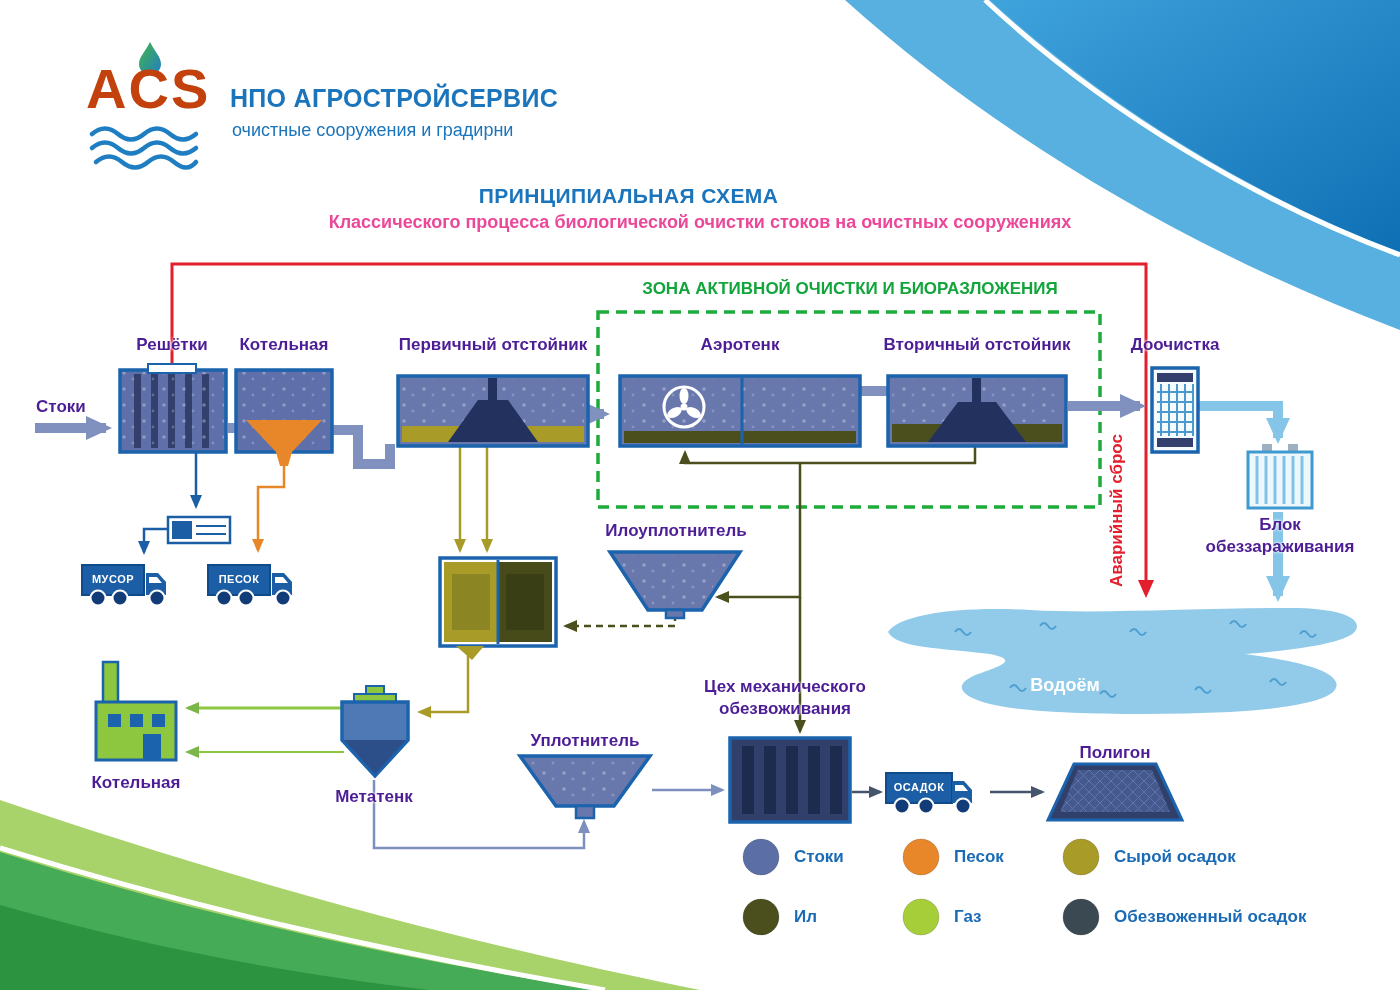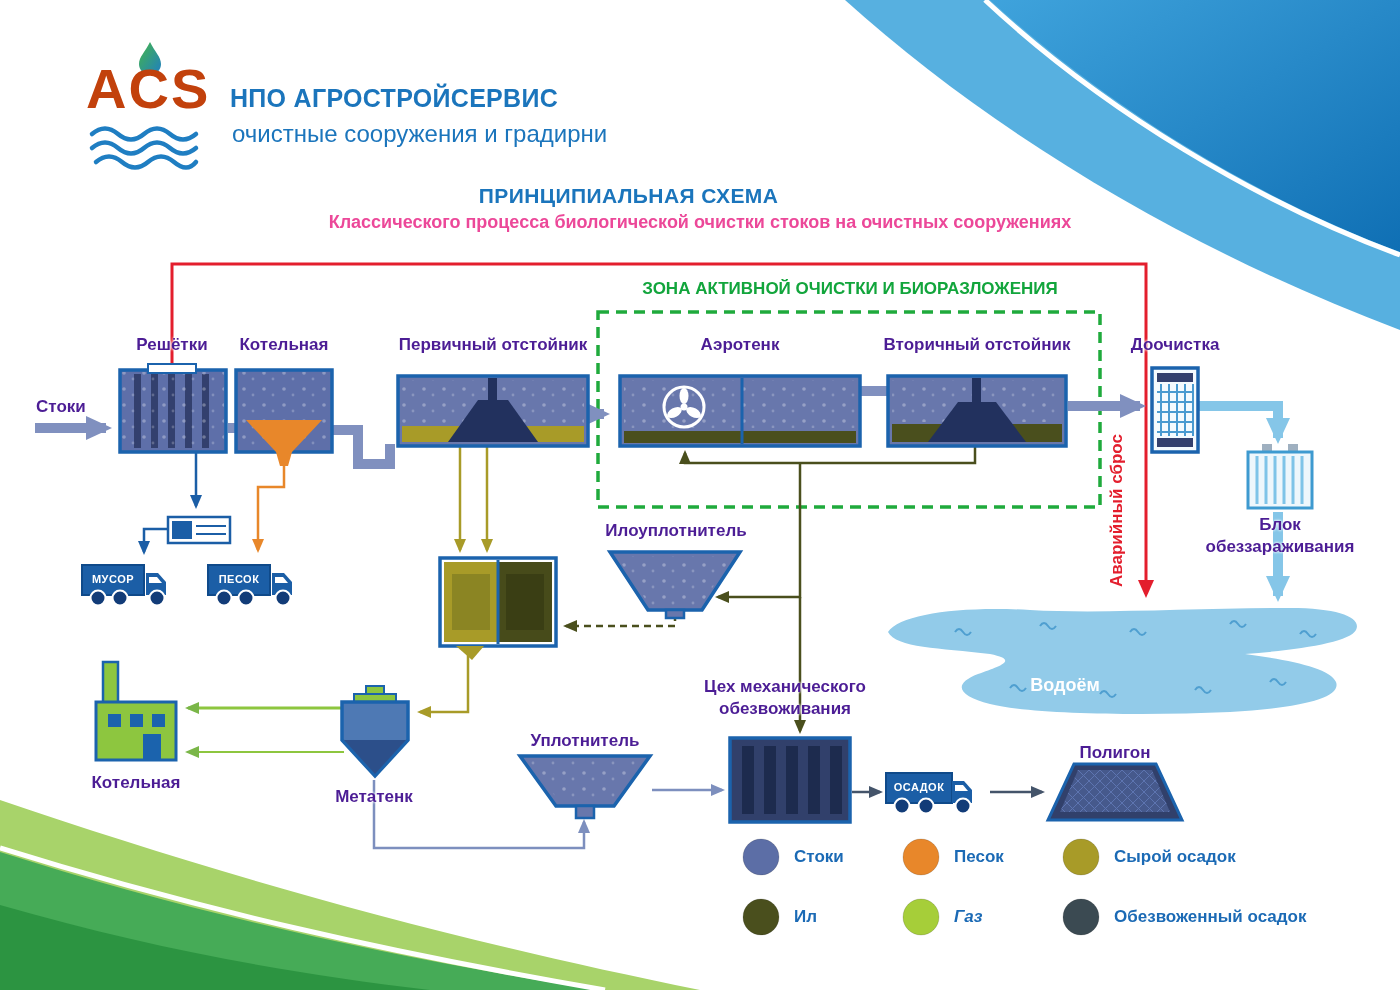--- a/index.html
+++ b/index.html
@@ -9,21 +9,21 @@
   .lbl{position:absolute;color:#4c1d95;font-weight:bold;font-size:17px;text-align:center;line-height:1.3;
        text-shadow:0 0 3px #fff,0 0 3px #fff;}
   .lbl.left{text-align:left;}
   .lbl.green{color:#12a53c;}
   .lbl.red{color:#e31e2d;}
   .lbl.white{color:#fff;text-shadow:none;font-size:18px;}
   .lbl.vertical{writing-mode:vertical-rl;transform:rotate(180deg);}
   .truck-label{position:absolute;color:#fff;font-weight:bold;font-size:11px;letter-spacing:.5px;text-align:center;}
   .logo-acs{position:absolute;left:86px;top:56px;font-size:56px;font-weight:bold;color:#c2410c;letter-spacing:2px;}
   .company{position:absolute;left:230px;top:84px;font-size:25px;font-weight:bold;color:#1b75bc;letter-spacing:.3px;}
-  .tagline{position:absolute;left:232px;top:120px;font-size:24px;color:#1b75bc;}
+  .tagline{position:absolute;left:232px;top:120px;font-size:18px;color:#1b75bc;}
   .title-main{position:absolute;left:0;top:184px;width:1257px;text-align:center;font-size:21px;font-weight:bold;color:#1b75bc;letter-spacing:.4px;}
   .title-sub{position:absolute;left:0;top:212px;width:1400px;text-align:center;font-size:18px;font-weight:bold;color:#ec4899;}
   .legend-item{position:absolute;display:flex;align-items:center;gap:14px;color:#1b6ab5;font-weight:bold;font-size:17px;}
 </style>
 </head>
 <body>
 
 <div class="canvas">
 
 <svg class="art" width="1400" height="990" viewBox="0 0 1400 990">
@@ -354,21 +354,21 @@
         <circle cx="19" cy="19" r="18" stroke="rgba(0,0,0,0.15)" fill="#a89b28"></circle>
       </svg>
     <span>Сырой осадок</span>
   </div>
   <div class="legend-item" style="left:742px;top:898px;">
     <svg width="38" height="38">
         <circle cx="19" cy="19" r="18" stroke="rgba(0,0,0,0.15)" fill="#4a4f1d"></circle>
       </svg>
     <span>Ил</span>
   </div>
-  <div class="legend-item" style="left:902px;top:898px;font-style:italic;">
+  <div class="legend-item" style="left:902px;top:898px;">
     <svg width="38" height="38">
         <circle cx="19" cy="19" r="18" stroke="rgba(0,0,0,0.15)" fill="#a6ce39"></circle>
       </svg>
     <span>Газ</span>
   </div>
   <div class="legend-item" style="left:1062px;top:898px;">
     <svg width="38" height="38">
         <circle cx="19" cy="19" r="18" stroke="rgba(0,0,0,0.15)" fill="#3b4a52"></circle>
       </svg>
     <span>Обезвоженный осадок</span>

